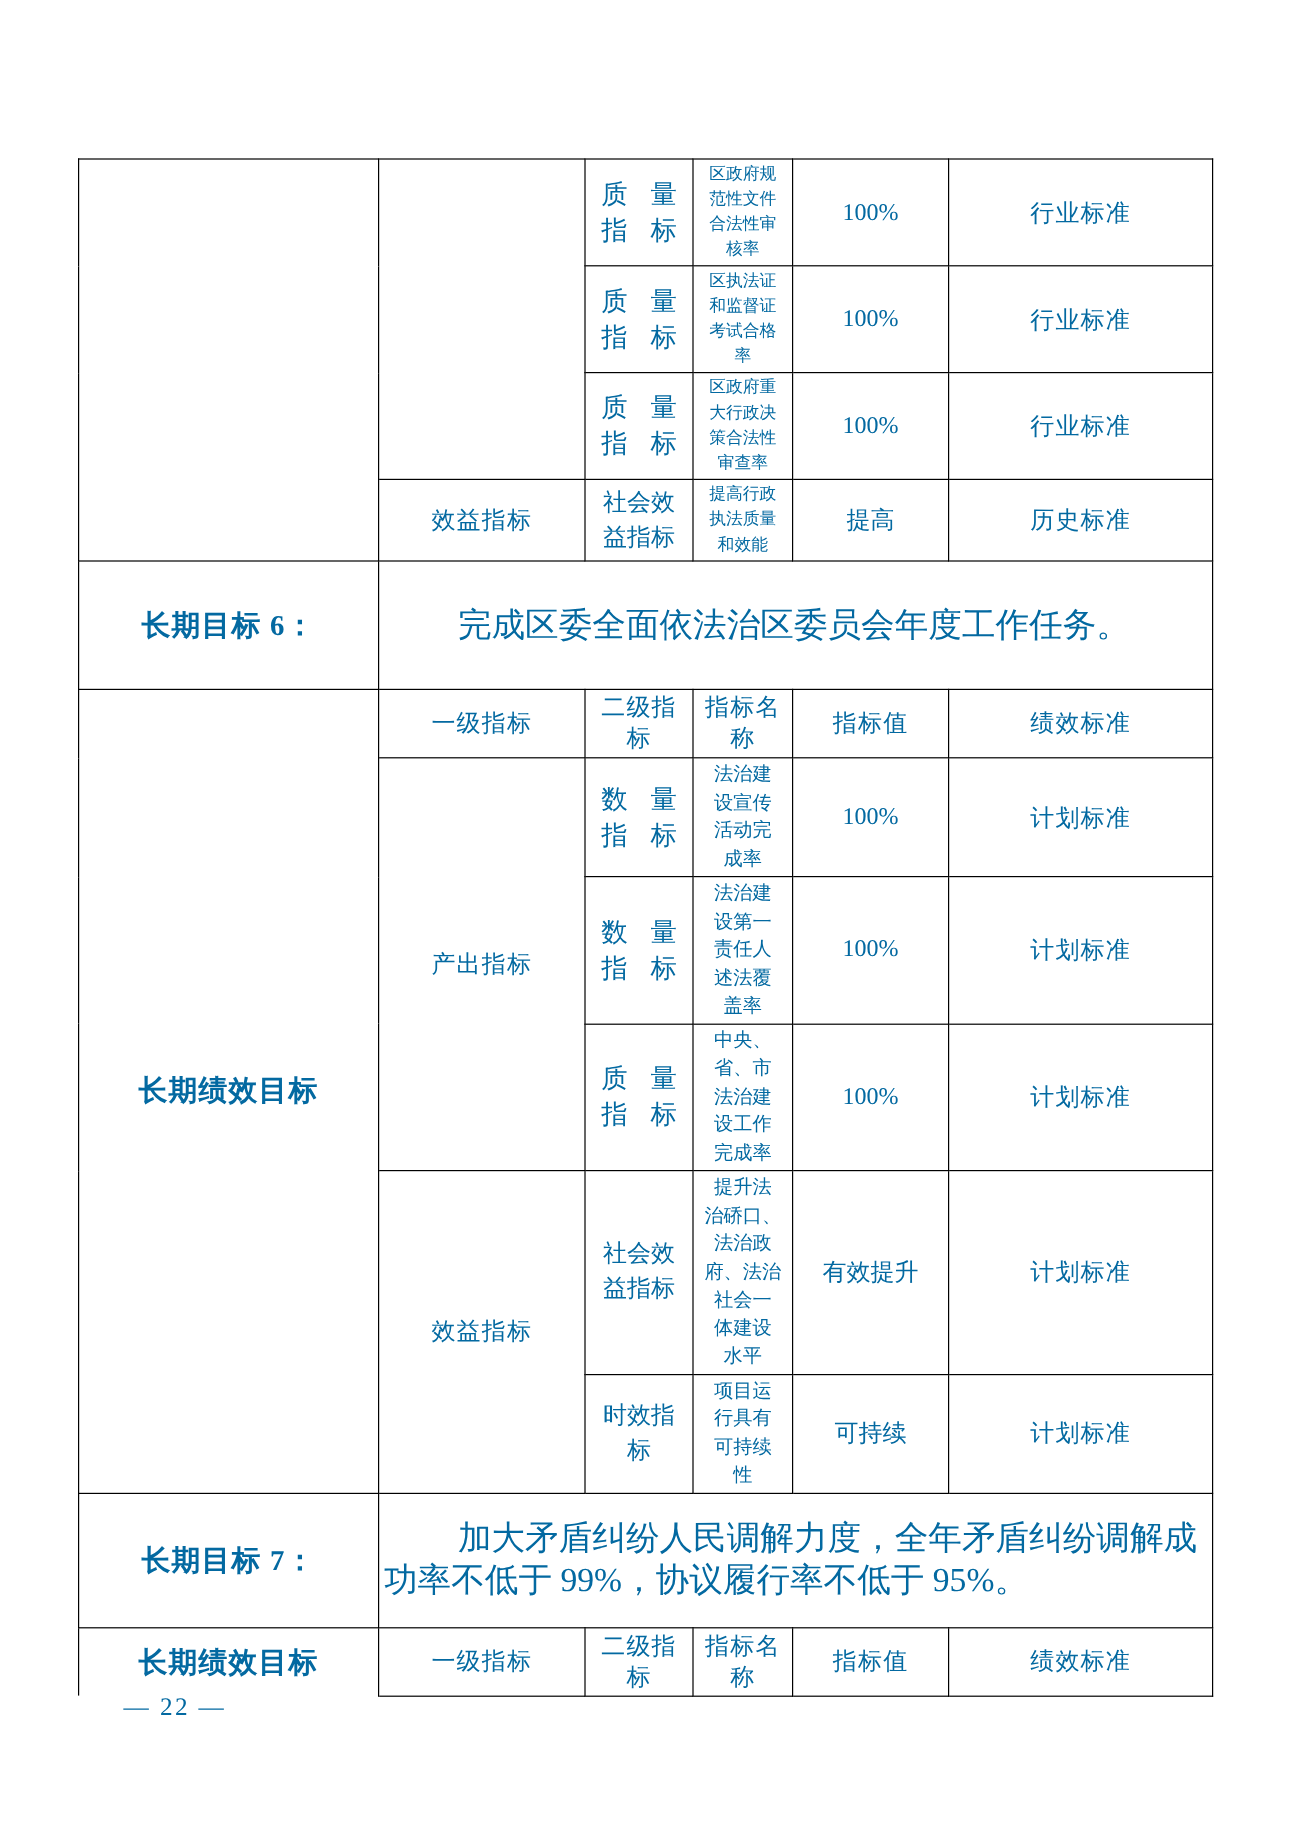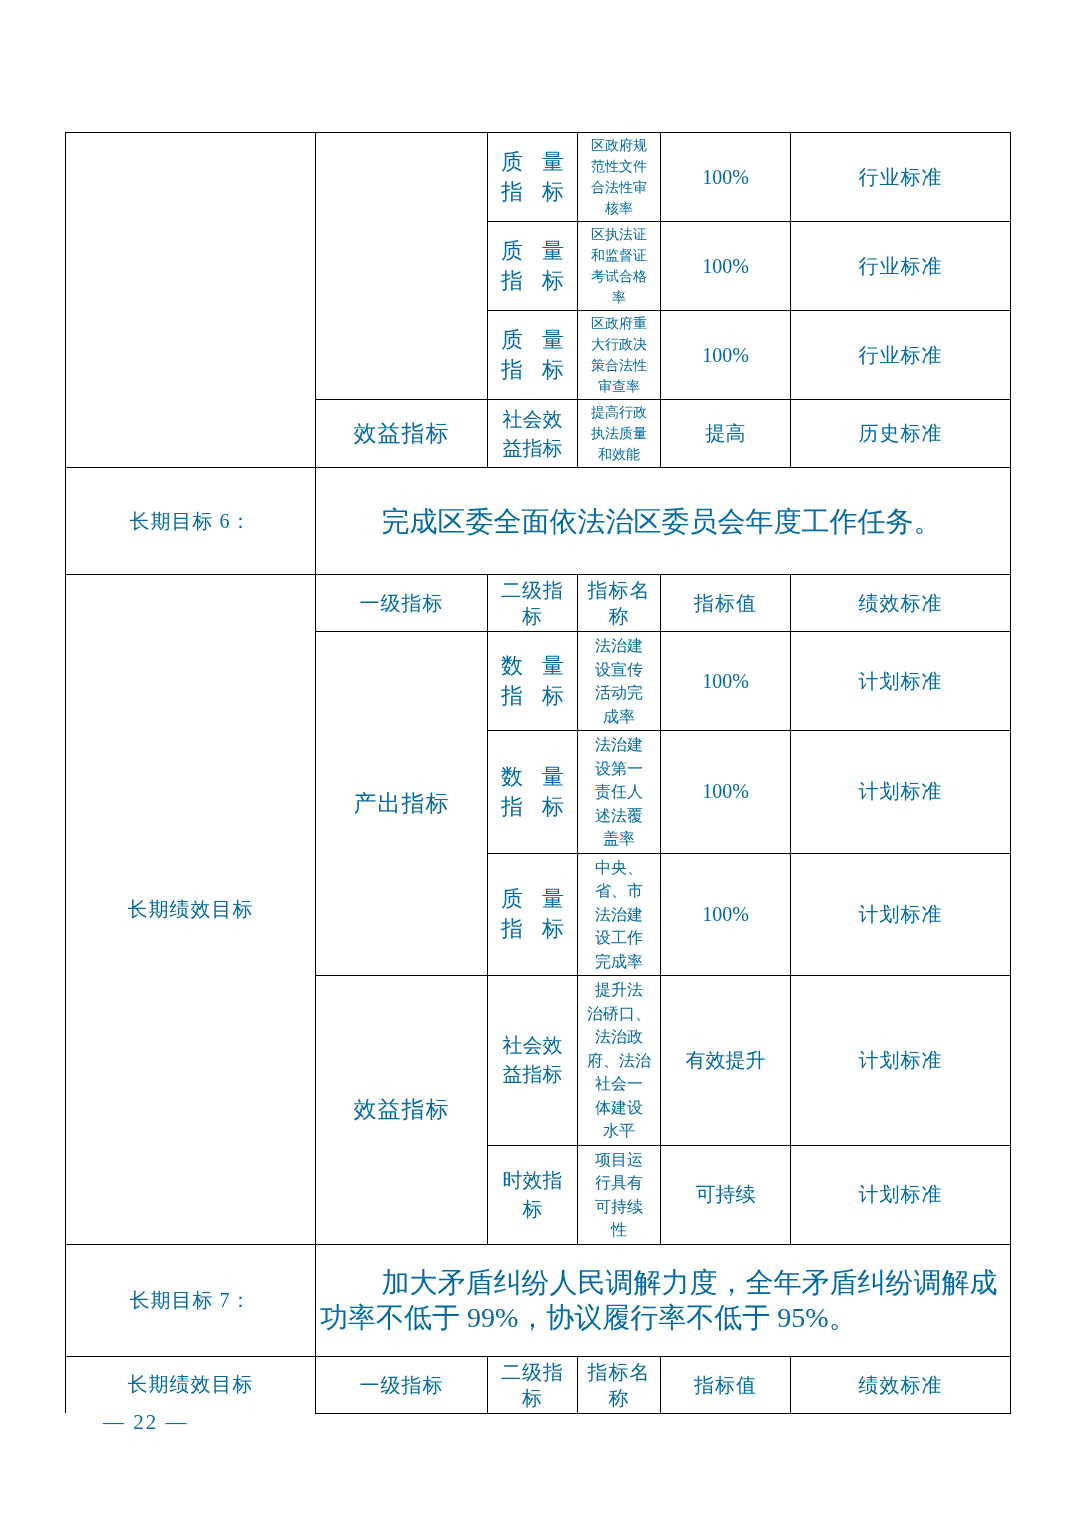--- a/index.html
+++ b/index.html
@@ -20,22 +20,22 @@
   td {
     border:1px solid #000;
     text-align:center;
     vertical-align:middle;
     white-space:pre-line;
     padding:2px 4px;
     box-sizing:border-box;
     overflow:hidden;
   }
   
-  .c1lbl   { font-size:20px; letter-spacing:1px; }
-  .l1cell  { font-size:23px; letter-spacing:1px; }
+  .c1lbl   { font-size:24px; letter-spacing:1px;font-weight:bold; }
+  .l1cell  { font-size:20px; letter-spacing:1px; }
   .l2big   { font-size:22px; line-height:30px; }
   .l2med   { font-size:20px; line-height:29px; }
   .jc      { text-align:justify; text-align-last:justify; padding-left:13px; padding-right:13px; }
   .nameA   { font-size:14px; line-height:21px; }
   .nameB   { font-size:16px; line-height:23.5px; }
   .valcell { font-size:20px;margin-top:40px; }
   .stdcell { font-size:20px; letter-spacing:1px;text-align:center; }
   .hdr     { font-size:20px; line-height:26px; letter-spacing:1px; }
   .goal-text {
     text-align:left;

